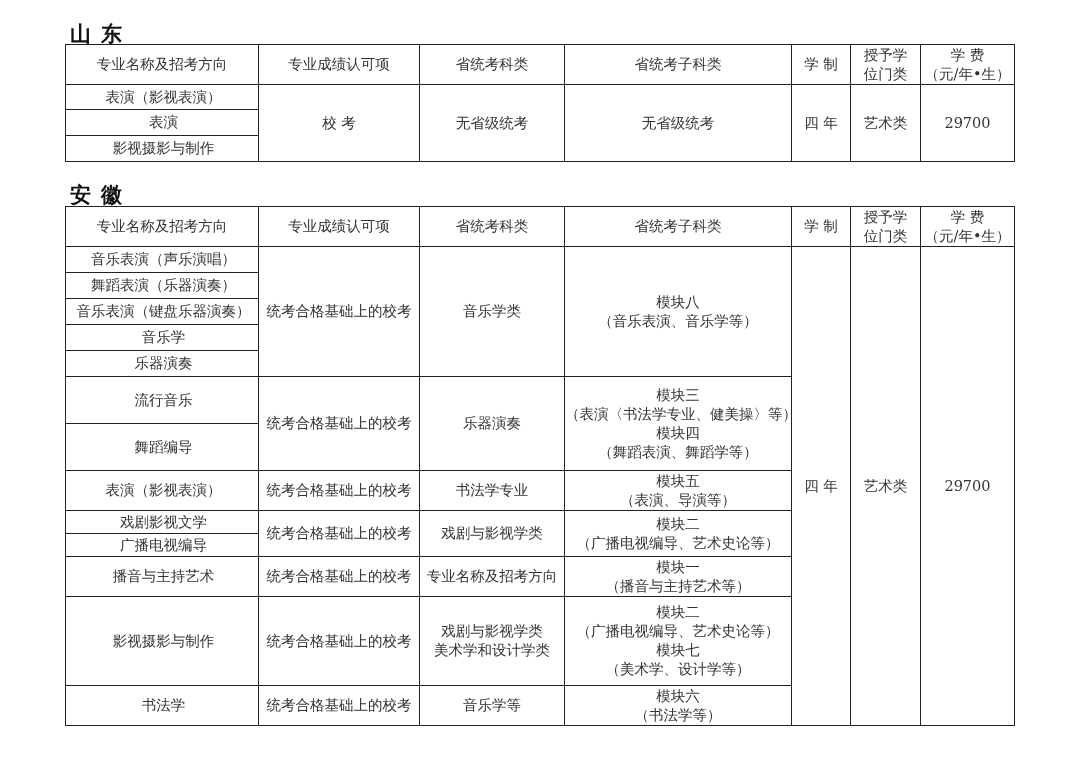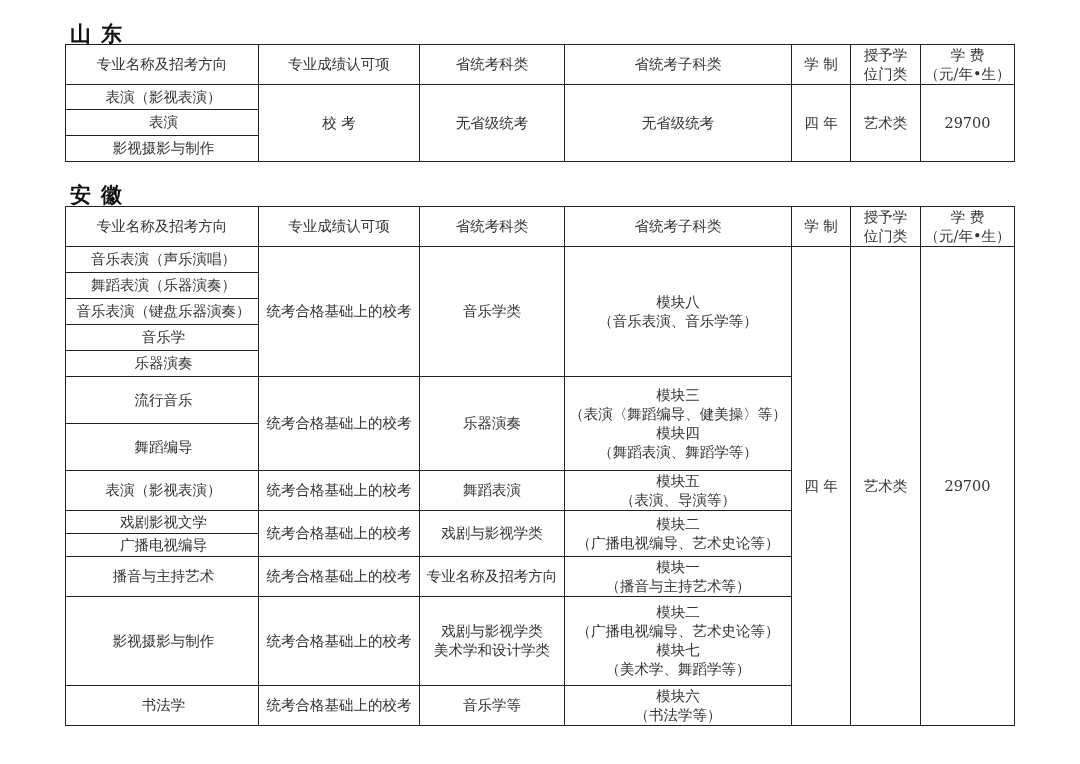--- a/index.html
+++ b/index.html
@@ -115,33 +115,33 @@
   <tr style="height:26px">
     <td class="l">乐器演奏</td>
   </tr>
 
   <tr style="height:47px">
     <td class="l">流行音乐</td>
     <td rowspan="2">统考合格基础上的校考</td>
     <td rowspan="2">乐器演奏</td>
     <td rowspan="2">
       <span class="ln">模块三</span>
-      <span class="ln">（表演〈舞蹈编导、健美操〉等）</span>
+      <span class="ln">（表演〈书法学专业、健美操〉等）</span>
       <span class="ln">模块四</span>
       <span class="ln">（舞蹈表演、舞蹈学等）</span>
     </td>
   </tr>
   <tr style="height:47px">
     <td class="l">舞蹈编导</td>
   </tr>
 
   <tr style="height:40px">
     <td class="l">表演（影视表演）</td>
     <td>统考合格基础上的校考</td>
-    <td>舞蹈表演</td>
+    <td>书法学专业</td>
     <td>
       <span class="ln">模块五</span>
       <span class="ln">（表演、导演等）</span>
     </td>
   </tr>
 
   <tr style="height:23px">
     <td class="l">戏剧影视文学</td>
     <td rowspan="2">统考合格基础上的校考</td>
     <td rowspan="2">戏剧与影视学类</td>
@@ -168,21 +168,21 @@
     <td class="l">影视摄影与制作</td>
     <td>统考合格基础上的校考</td>
     <td>
       <span class="ln">戏剧与影视学类</span>
       <span class="ln">美术学和设计学类</span>
     </td>
     <td>
       <span class="ln">模块二</span>
       <span class="ln">（广播电视编导、艺术史论等）</span>
       <span class="ln">模块七</span>
-      <span class="ln">（美术学、舞蹈学等）</span>
+      <span class="ln">（美术学、设计学等）</span>
     </td>
   </tr>
 
   <tr style="height:40px">
     <td class="l">书法学</td>
     <td>统考合格基础上的校考</td>
     <td>音乐学等</td>
     <td>
       <span class="ln">模块六</span>
       <span class="ln">（书法学等）</span>

